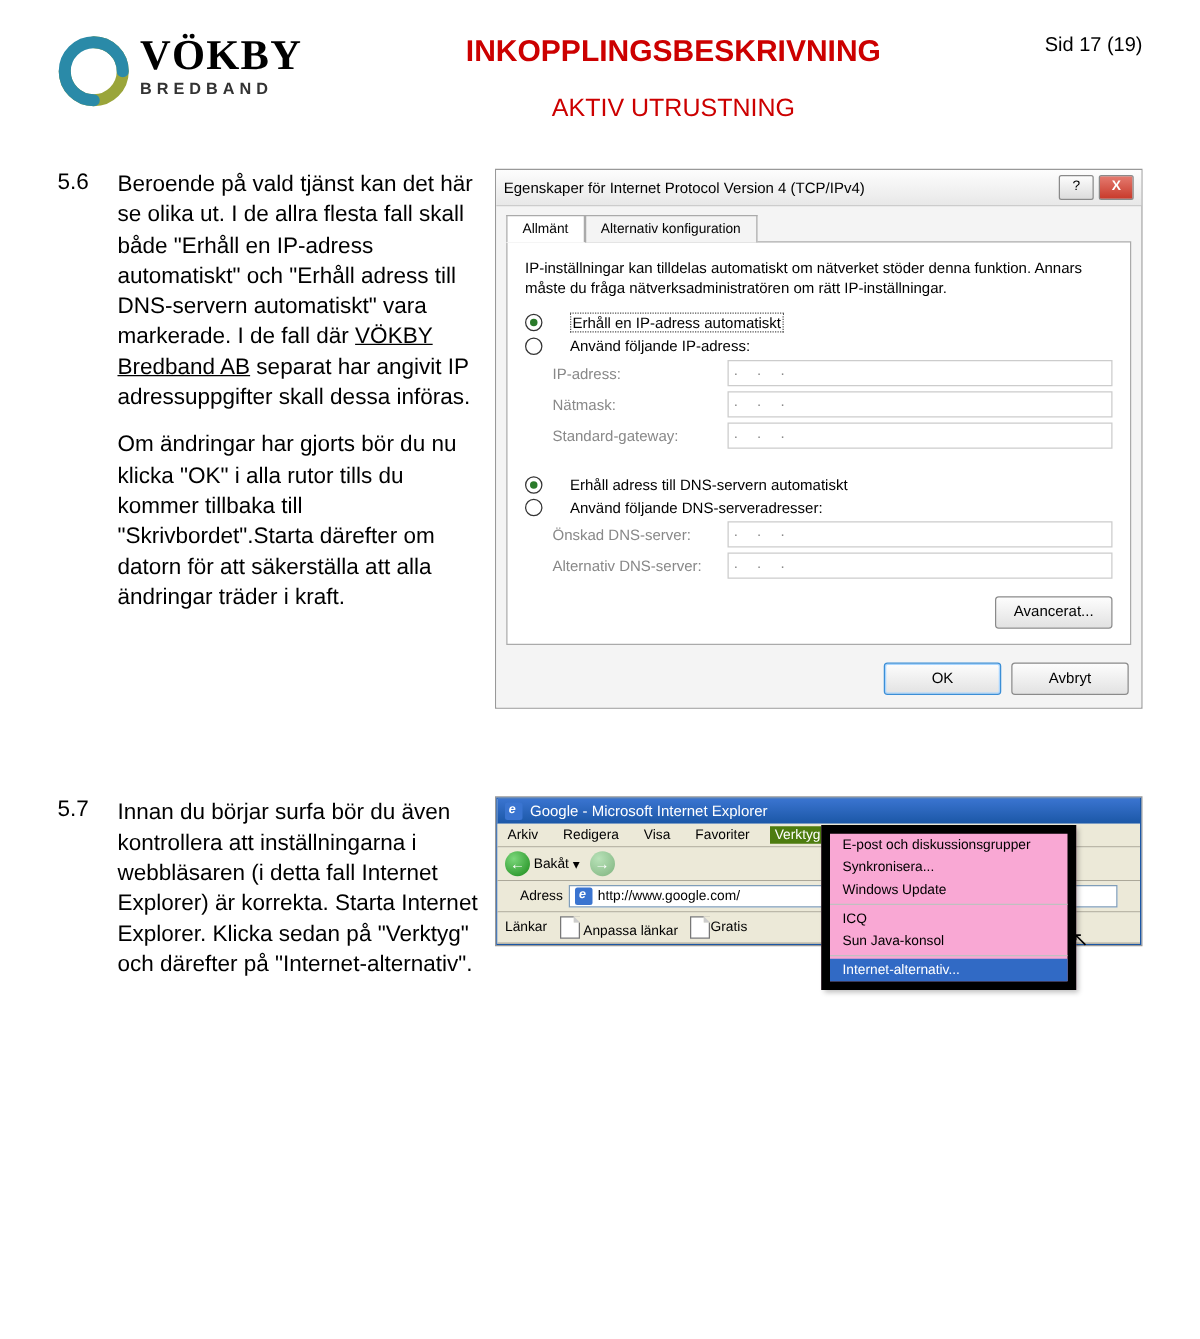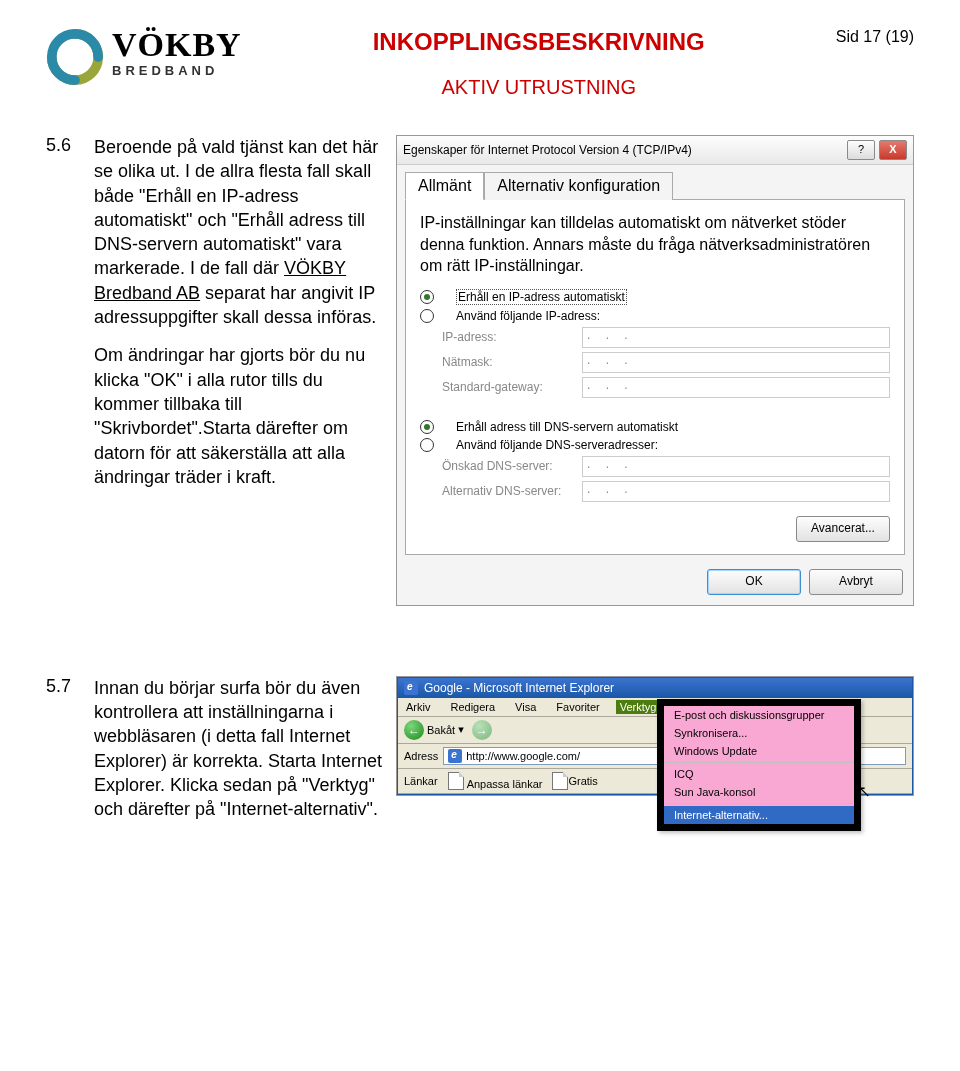--- a/index.html
+++ b/index.html
@@ -23,24 +23,24 @@
 .shot{flex:1;border:1px solid #999;box-sizing:border-box}
 
 
 .dlg{font-family:'Segoe UI',Tahoma,sans-serif;font-size:12px;color:#000;background:#f4f4f4}
 .dlg-titlebar{display:flex;align-items:center;justify-content:space-between;background:linear-gradient(#fdfdfd,#e8e8e8);border-bottom:1px solid #ccc;padding:4px 6px}
 .dlg-btns{display:flex;gap:4px}
 .dlg-help,.dlg-close{width:26px;height:18px;border:1px solid #8a8a8a;border-radius:2px;font-size:11px;text-align:center;line-height:16px}
 .dlg-help{background:linear-gradient(#fdfdfd,#dcdcdc)}
 .dlg-close{background:linear-gradient(#e47a6f,#c83a2b);color:#fff;font-weight:700}
 .tabs{display:flex;padding:6px 8px 0 8px;gap:0}
-.tab{padding:4px 12px;border:1px solid #aaa;border-bottom:none;background:#f4f4f4;font-size:16px;position:relative;top:1px}
+.tab{padding:4px 12px;border:1px solid #aaa;border-bottom:none;background:#f4f4f4;font-size:11px;position:relative;top:1px}
 .tab.active{background:#fff;border-bottom:1px solid #fff}
 .tab-body{margin:0 8px 8px 8px;border:1px solid #aaa;background:#fff;padding:12px 14px}
-.desc{font-size:16px;margin-bottom:12px;line-height:1.35}
+.desc{font-size:12px;margin-bottom:12px;line-height:1.35}
 .radio-row{display:flex;align-items:center;gap:22px;margin:4px 0}
 .radio-dot{width:12px;height:12px;border:1px solid #333;border-radius:50%;display:inline-flex;align-items:center;justify-content:center;flex-shrink:0}
 .radio-dot.checked::after{content:"";width:6px;height:6px;background:#2a7a2a;border-radius:50%}
 .field-row{display:flex;align-items:center;margin:4px 0 4px 22px}
 .field-label{width:140px;font-size:12px;color:#888}
 .field-input{flex:1;height:19px;border:1px solid #ccc;background:#fff;font-size:12px;color:#888;padding:0 4px;letter-spacing:6px}
 .sep{height:14px}
 .dlg-actions{display:flex;justify-content:flex-end;padding:6px 10px 10px 10px;gap:8px}
 .dbtn{min-width:72px;height:24px;border:1px solid #8a8a8a;border-radius:3px;background:linear-gradient(#fdfdfd,#e2e2e2);font-size:12px;text-align:center;line-height:22px;padding:0 10px}
 .dbtn.primary{border-color:#3b8ed6;box-shadow:0 0 0 1px #a8d5ff inset}
@@ -49,21 +49,21 @@
 
 
 .ie{font-family:Tahoma,sans-serif;font-size:11px;border:1px solid #1b57a6}
 .ie-title{background:linear-gradient(#3a74d0,#1b57a6);color:#fff;padding:3px 6px;font-size:12px;display:flex;align-items:center;gap:6px}
 .ie-menu{background:#ece9d8;border-bottom:1px solid #aca899;padding:2px 4px;display:flex;gap:12px}
 .ie-menu span{padding:1px 4px}
 .ie-menu span.sel{background:#4d7c0f;color:#fff}
 .ie-toolbar{background:#ece9d8;border-bottom:1px solid #aca899;padding:3px 6px;display:flex;align-items:center;gap:8px}
 .ie-back{display:flex;align-items:center;gap:3px;font-size:11px}
 .ie-circle{width:20px;height:20px;border-radius:50%;background:radial-gradient(circle at 35% 30%,#7bd77b,#1a8a1a);display:inline-flex;align-items:center;justify-content:center;color:#fff;font-size:12px}
-.ie-addr{background:#ece9d8;border-bottom:1px solid #aca899;padding:3px 6px;display:flex;align-items:center;gap:5px}
+.ie-addr{background:#ece9d8;border-bottom:1px solid #aca899;padding:3px 18px;display:flex;align-items:center;gap:5px}
 .ie-addr-label{font-size:11px}
 .ie-addr-input{flex:1;background:#fff;border:1px solid #7f9db9;padding:1px 4px;display:flex;align-items:center;gap:4px;font-size:11px}
 .ie-links{background:#ece9d8;padding:3px 6px;display:flex;align-items:center;gap:10px;border-bottom:1px solid #aca899}
 .ie-dropdown{position:absolute;right:52px;top:22px;background:#f9a8d4;border:7px solid #000000;box-shadow:2px 2px 4px rgba(0,0,0,.25);font-size:11px;min-width:190px;z-index:5}
 .ie-dropdown div{padding:3px 10px;white-space:nowrap}
 .ie-dropdown .dd-sep{border-top:1px solid #c0c0c0;margin:2px 0;padding:0;height:0}
 .ie-dropdown .dd-sel{background:#316ac5;color:#fff}
 .ie-wrap{position:relative}
 .favicon{width:14px;height:14px;background:#3a74d0;border-radius:2px;display:inline-block;position:relative}
 .favicon::after{content:"e";color:#fff;font-size:10px;position:absolute;left:3px;top:0;font-style:italic;font-weight:700}

